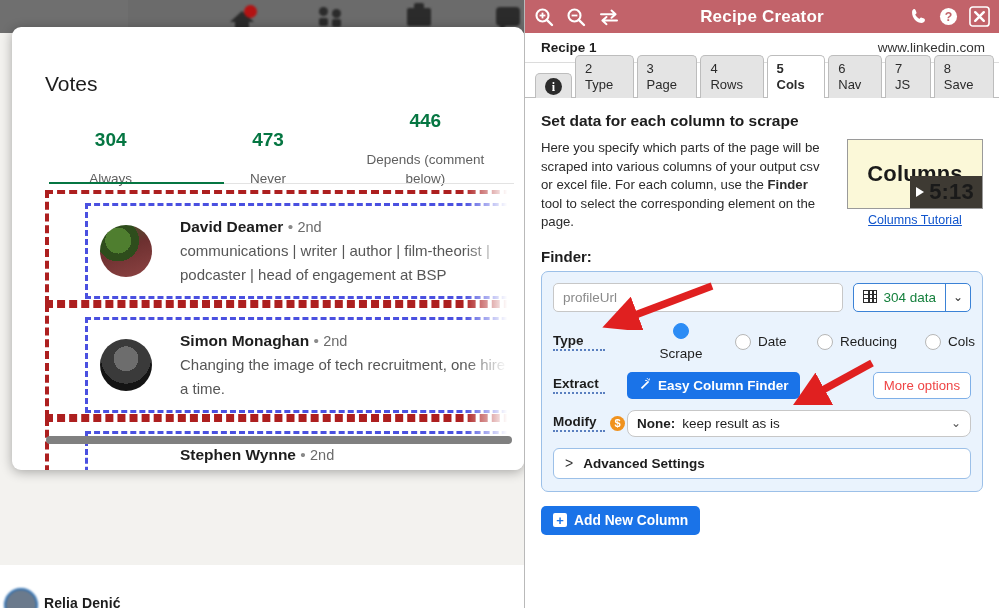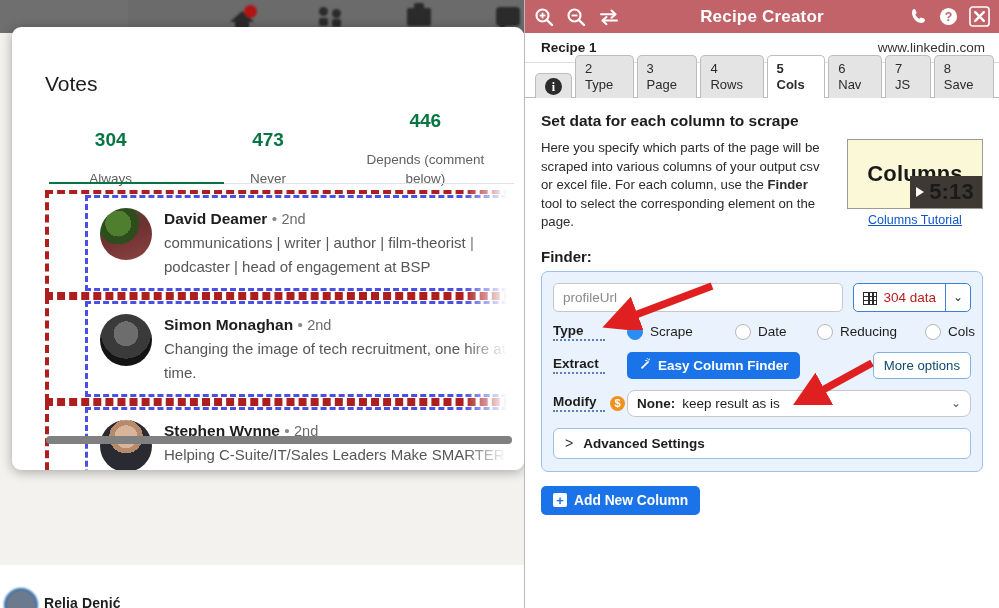--- a/index.html
+++ b/index.html
@@ -71,24 +71,25 @@
   .votes-bar {
     position: absolute; left: 37px; top: 155px; width: 175px; height: 2px; background: #057642;
   }
   .votes-bar-rest {
     position: absolute; left: 212px; top: 156px; width: 290px; height: 1px; background: #e3e3e3;
   }
 
   
   .plist { position: absolute; left: 0; top: 163px; width: 512px; }
   .pitem-inner {
-    position: relative; display: flex; gap: 12px;
+    position: relative; display: flex; gap: 28px;
     padding: 10px 14px 10px 12px;
     border: 3px dashed #4a50e0;
-    margin: 0 -8px 0 36px;
+    margin: 8px -8px 0 36px;
+    align-items: center;
   }
   .pitem-outer {
     border-top: 4px dashed #ad1f1f; border-bottom: 4px dashed #ad1f1f;
     border-left: 4px dashed #ad1f1f;
     margin-left: 33px; margin-right: -12px;
     padding: 1px 0 1px 0;
   }
   .pavatar { width: 52px; height: 52px; border-radius: 50%; flex: 0 0 52px; overflow: hidden; }
   .ptext { flex: 1; min-width: 0; }
   .pname { font-size: 15.5px; font-weight: 700; color: #1d1d1d; line-height: 21px; white-space: nowrap;}
@@ -180,21 +181,21 @@
   .row1 { display: flex; gap: 10px; align-items: center; }
   .col-name-input {
     flex: 1; height: 29px; border: 1px solid #c7c7c7; border-radius: 5px;
     background: #fff; font-size: 13.5px; color: #8a8a8a; padding: 0 9px;
     font-family: "Liberation Sans", sans-serif;
   }
   .data-btn {
     display: flex; align-items: center; height: 29px; border: 1px solid #3b82d6;
     border-radius: 5px; background: #fff; cursor: pointer; overflow: hidden;
   }
-  .data-btn .lbl { display:flex; align-items:flex-end; gap:6px; padding: 0 9px; font-size: 13.5px; color: #b91c1c; }
+  .data-btn .lbl { display:flex; align-items:flex-start; gap:6px; padding: 0 9px; font-size: 13.5px; color: #15803d; }
   .data-btn .sep { width: 1px; align-self: stretch; background: #3b82d6; }
   .data-btn .carret { padding: 0 7px; font-size: 12px; color: #333; display:flex; align-items:center; }
   .grid-ico { width: 14px; height: 13px; border: 1.4px solid #2b2b2b; position: relative; }
   .grid-ico::before { content:""; position:absolute; left:0; right:0; top:3.5px; height:1.2px; background:#2b2b2b; box-shadow: 0 4px 0 #2b2b2b; }
   .grid-ico::after { content:""; position:absolute; top:0; bottom:0; left:4px; width:1.2px; background:#2b2b2b; box-shadow: 4px 0 0 #2b2b2b; }
 
   .frow { display: flex; align-items: center; margin-top: 11px; }
   .flabel {
     width: 68px; flex: 0 0 68px; font-size: 13.5px; font-weight: 700; color: #1d1d1d;
     border-bottom: 2px dotted #5a7fbf; padding-bottom: 1px; align-self: flex-start;
@@ -202,30 +203,30 @@
   }
   .flabel-cell { width: 74px; flex: 0 0 74px; display:flex; align-items:center; gap:5px; }
   .dollar {
     width: 15px; height: 15px; border-radius: 50%; background: #f0921e; color: #fff;
     font-size: 11px; font-weight: 700; display: inline-flex; align-items: center; justify-content: center;
   }
   .radios { display: flex; flex: 1; align-items: center; }
   .radio { display: flex; align-items: center; gap: 7px; font-size: 13.5px; color: #1d1d1d; cursor: pointer; }
   .radio .dot { width: 16px; height: 16px; border-radius: 50%; border: 1.5px solid #b7b7b7; background: #fff; }
   .radio.sel .dot { background: #2c8cf5; border-color: #2c8cf5; box-shadow: inset 0 0 0 0 #fff; }
-  .r1 { width: 108px; } .r2 { width: 82px; } .r3 { width: 108px; }
+  .r1 { width: 108px; flex-direction: column; } .r2 { width: 82px; } .r3 { width: 108px; }
 
   .finder-btn {
     background: #1a73e8; color: #fff; border: none; border-radius: 5px;
     height: 27px; padding: 0 11px; font-size: 13.5px; font-weight: 700; cursor: pointer;
     display: inline-flex; align-items: center; gap: 6px; font-family: "Liberation Sans", sans-serif;
   }
   .more-btn {
     margin-left: auto; background: #fff; border: 1px solid #7fb0e8; border-radius: 5px;
-    height: 27px; padding: 0 10px; font-size: 13.2px; color: #0c4a6e; cursor: pointer;
+    height: 27px; padding: 0 10px; font-size: 13.2px; color: #ef4444; cursor: pointer;
     font-family: "Liberation Sans", sans-serif;
   }
   .modify-sel {
     flex: 1; height: 27px; border: 1px solid #c7c7c7; border-radius: 8px; background: #fff;
     display: flex; align-items: center; padding: 0 9px; font-size: 13.5px; color: #1d1d1d;
     cursor: pointer; position: relative;
   }
   .modify-sel b { font-weight: 700; margin-right: 7px; }
   .modify-sel .carret { position: absolute; right: 9px; color: #555; font-size: 12px; }
 

